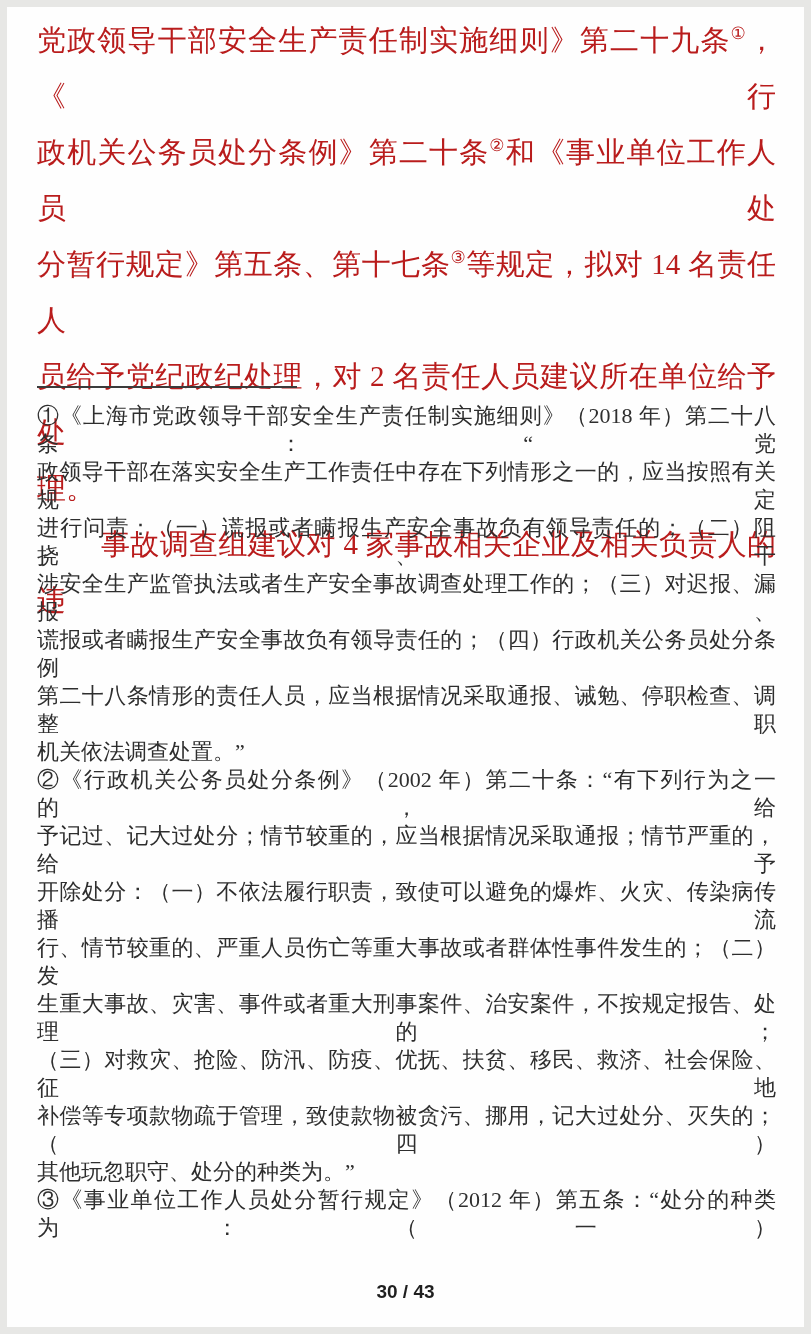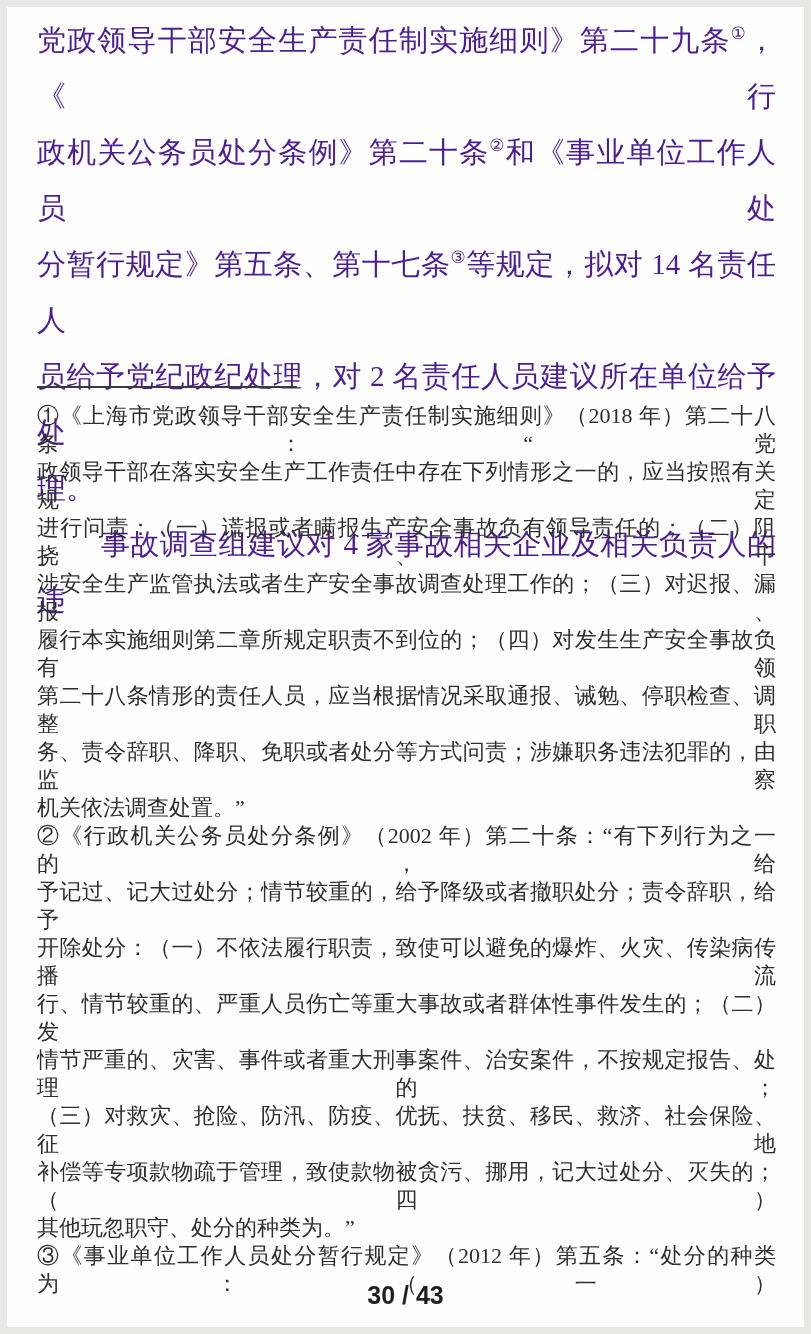--- a/index.html
+++ b/index.html
@@ -21,21 +21,21 @@
   }
   
   .body-text {
     position: absolute;
     top: 5px;
     left: 30px;
     right: 28px;
     font-family: "Liberation Serif", "DejaVu Serif", serif;
     font-size: 29px;
     line-height: 56px;
-    color: #4c1d95;
+    color: #b91c1c;
     overflow: hidden;
   }
   .tline {
     text-align: justify;
     text-align-last: justify;
     overflow: hidden;
     white-space: normal;
   }
   .tline.endline {
     text-align-last: left;
@@ -73,21 +73,21 @@
   }
   
   .page-number {
     position: absolute;
     top: 1274px;
     left: 0;
     right: 0;
     text-align: center;
     font-family: "Liberation Sans", "DejaVu Sans", sans-serif;
     font-weight: 700;
-    font-size: 25px;
+    font-size: 19px;
     color: #1f1f1f;
   }
 </style>
 </head>
 <body>
 
 <div class="page-frame">
 
   <section class="body-text">
     <div class="para">
@@ -103,31 +103,30 @@
   </section>
 
   <hr class="fn-rule">
 
   <section class="footnotes">
     <div class="fn">
         <div class="tline">①《上海市党政领导干部安全生产责任制实施细则》（2018 年）第二十八条：“党</div>
         <div class="tline">政领导干部在落实安全生产工作责任中存在下列情形之一的，应当按照有关规定</div>
         <div class="tline">进行问责：（一）谎报或者瞒报生产安全事故负有领导责任的；（二）阻挠、干</div>
         <div class="tline">涉安全生产监管执法或者生产安全事故调查处理工作的；（三）对迟报、漏报、</div>
-        <div class="tline">履行本实施细则第二章所规定职责不到位的；（四）对发生生产安全事故负有领</div>
+        <div class="tline">谎报或者瞒报生产安全事故负有领导责任的；（四）行政机关公务员处分条例</div>
         <div class="tline">第二十八条情形的责任人员，应当根据情况采取通报、诫勉、停职检查、调整职</div>
-        <div class="tline">务、责令辞职、降职、免职或者处分等方式问责；涉嫌职务违法犯罪的，由监察</div>
         <div class="tline endline">机关依法调查处置。”</div>
       </div>
     <div class="fn">
         <div class="tline">②《行政机关公务员处分条例》（2002 年）第二十条：“有下列行为之一的，给</div>
-        <div class="tline">予记过、记大过处分；情节较重的，给予降级或者撤职处分；责令辞职，给予</div>
+        <div class="tline">予记过、记大过处分；情节较重的，应当根据情况采取通报；情节严重的，给予</div>
         <div class="tline">开除处分：（一）不依法履行职责，致使可以避免的爆炸、火灾、传染病传播流</div>
         <div class="tline">行、情节较重的、严重人员伤亡等重大事故或者群体性事件发生的；（二）发</div>
-        <div class="tline">情节严重的、灾害、事件或者重大刑事案件、治安案件，不按规定报告、处理的；</div>
+        <div class="tline">生重大事故、灾害、事件或者重大刑事案件、治安案件，不按规定报告、处理的；</div>
         <div class="tline">（三）对救灾、抢险、防汛、防疫、优抚、扶贫、移民、救济、社会保险、征地</div>
         <div class="tline">补偿等专项款物疏于管理，致使款物被贪污、挪用，记大过处分、灭失的；（四）</div>
         <div class="tline endline">其他玩忽职守、处分的种类为。”</div>
       </div>
     <div class="fn">
         <div class="tline">③《事业单位工作人员处分暂行规定》（2012 年）第五条：“处分的种类为：（一）</div>
       </div>
   </section>
 
   <div class="page-number">30 / 43</div>

